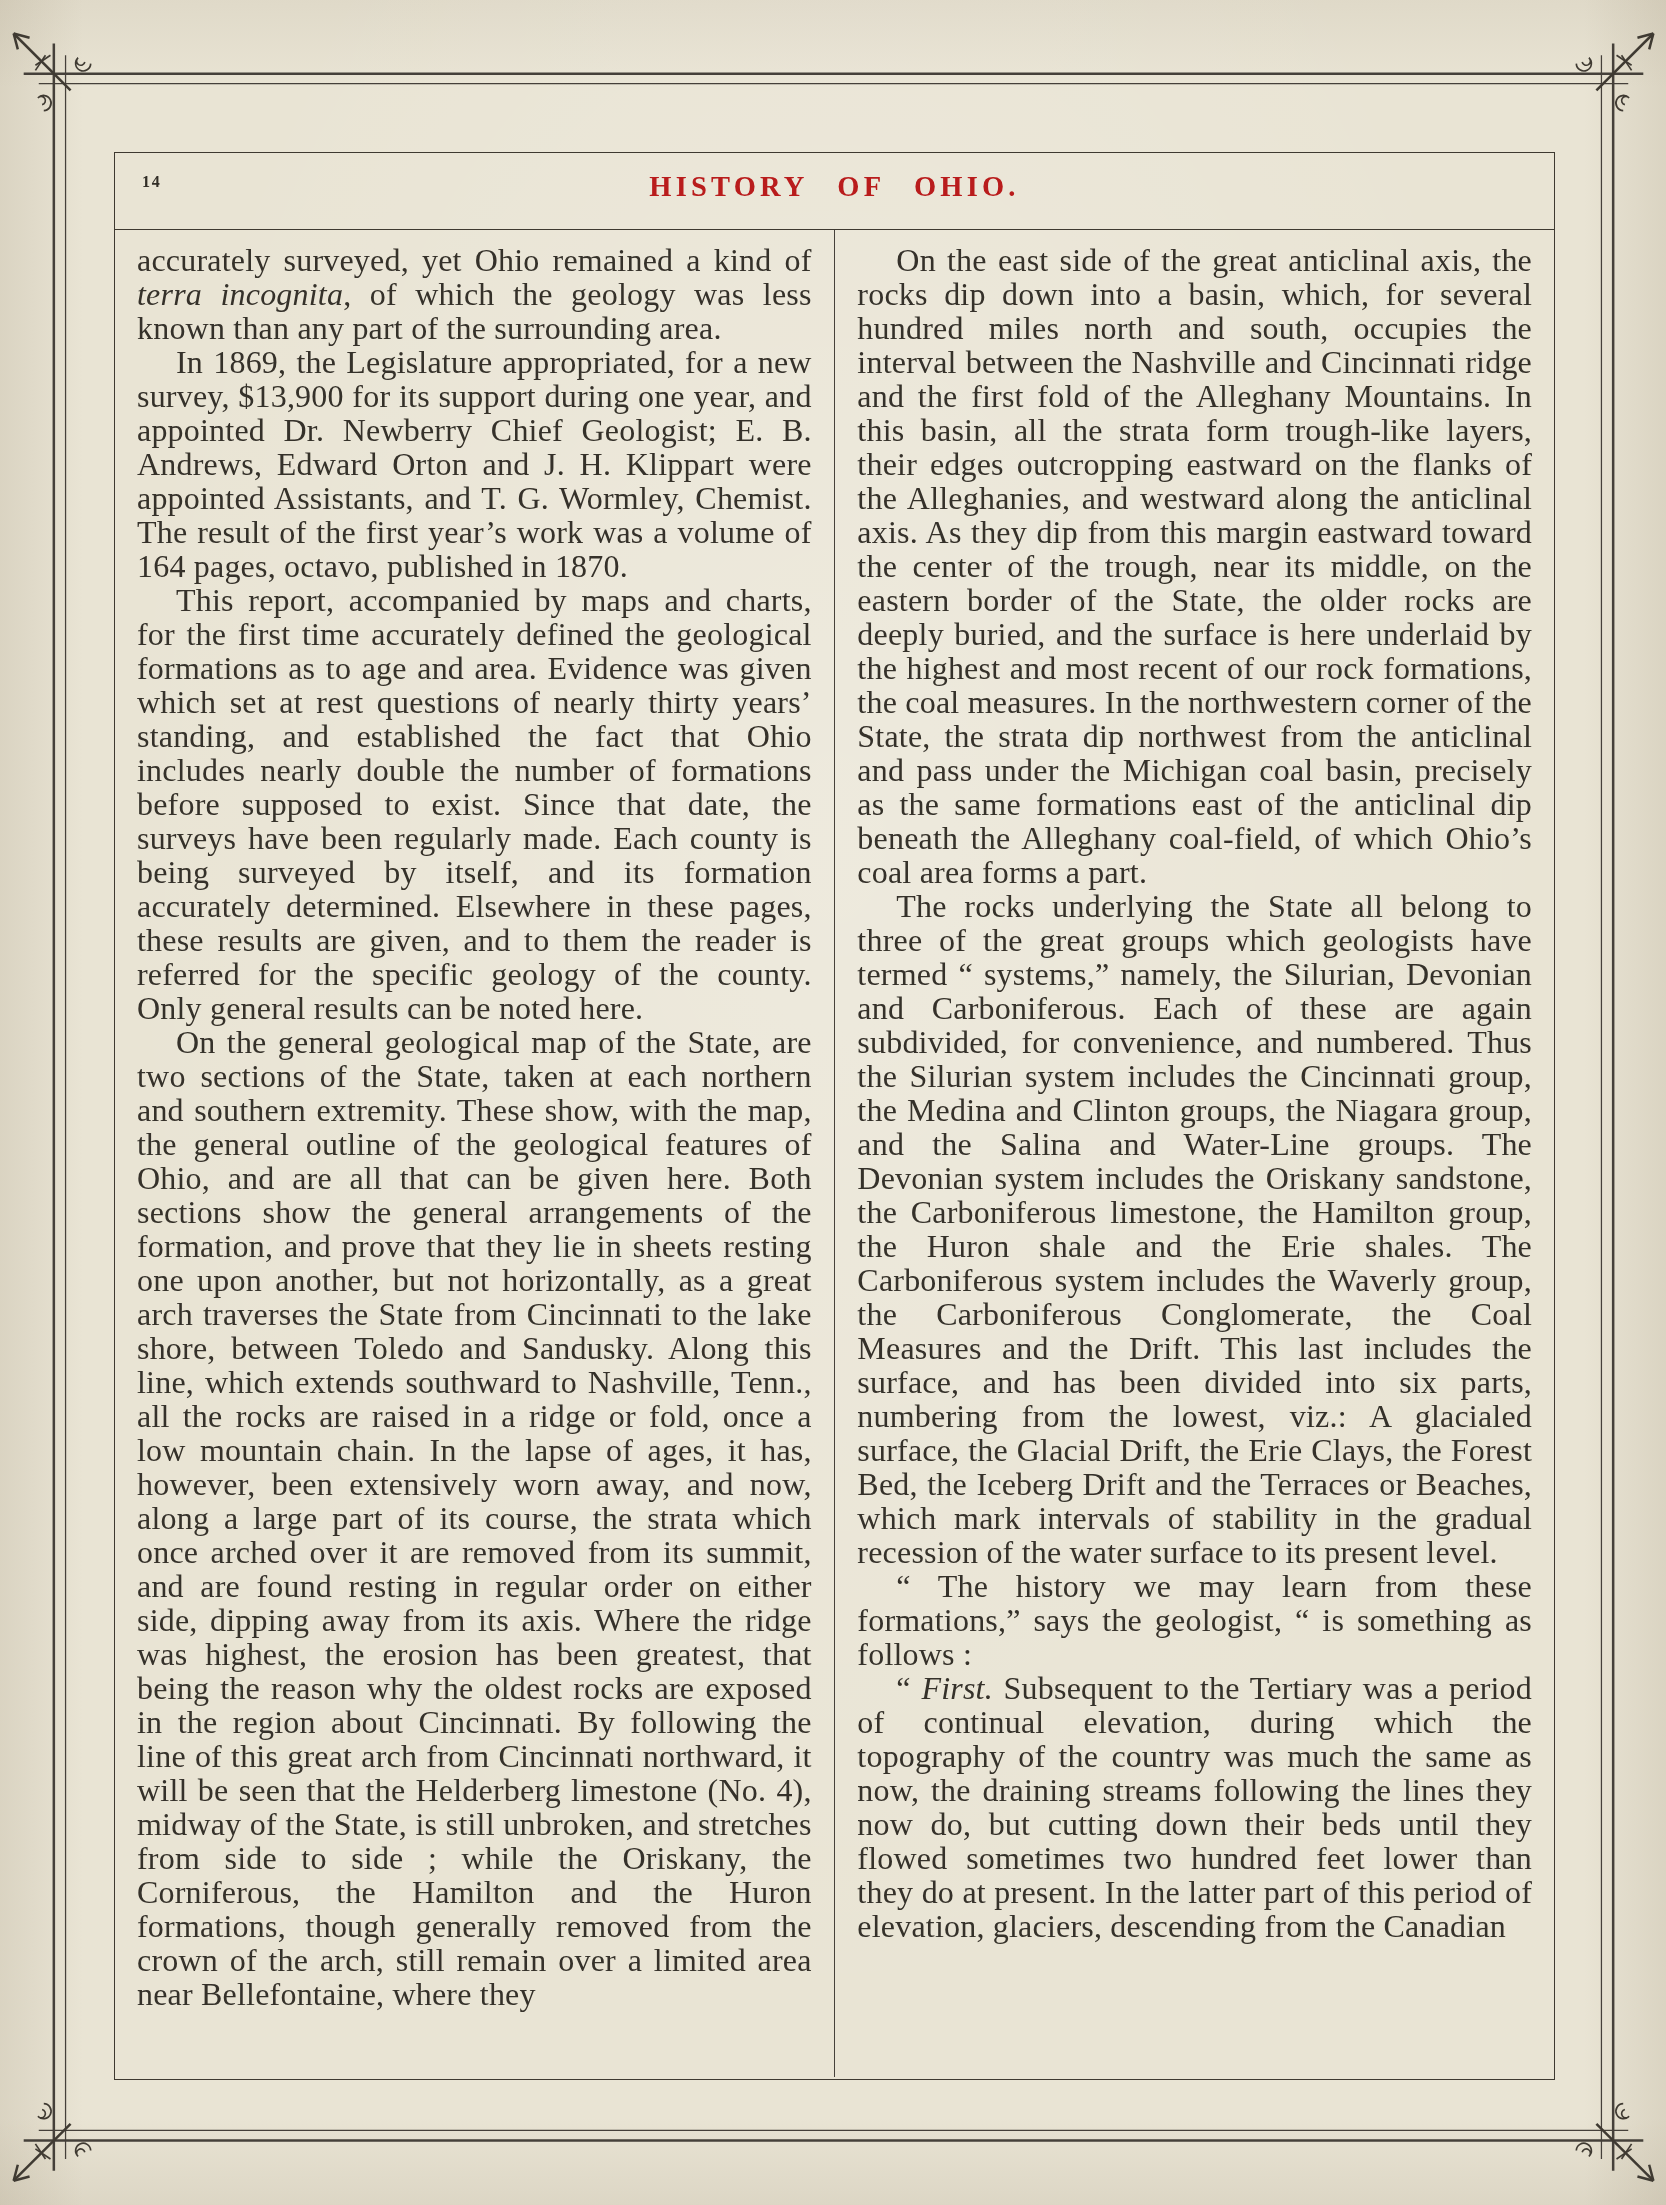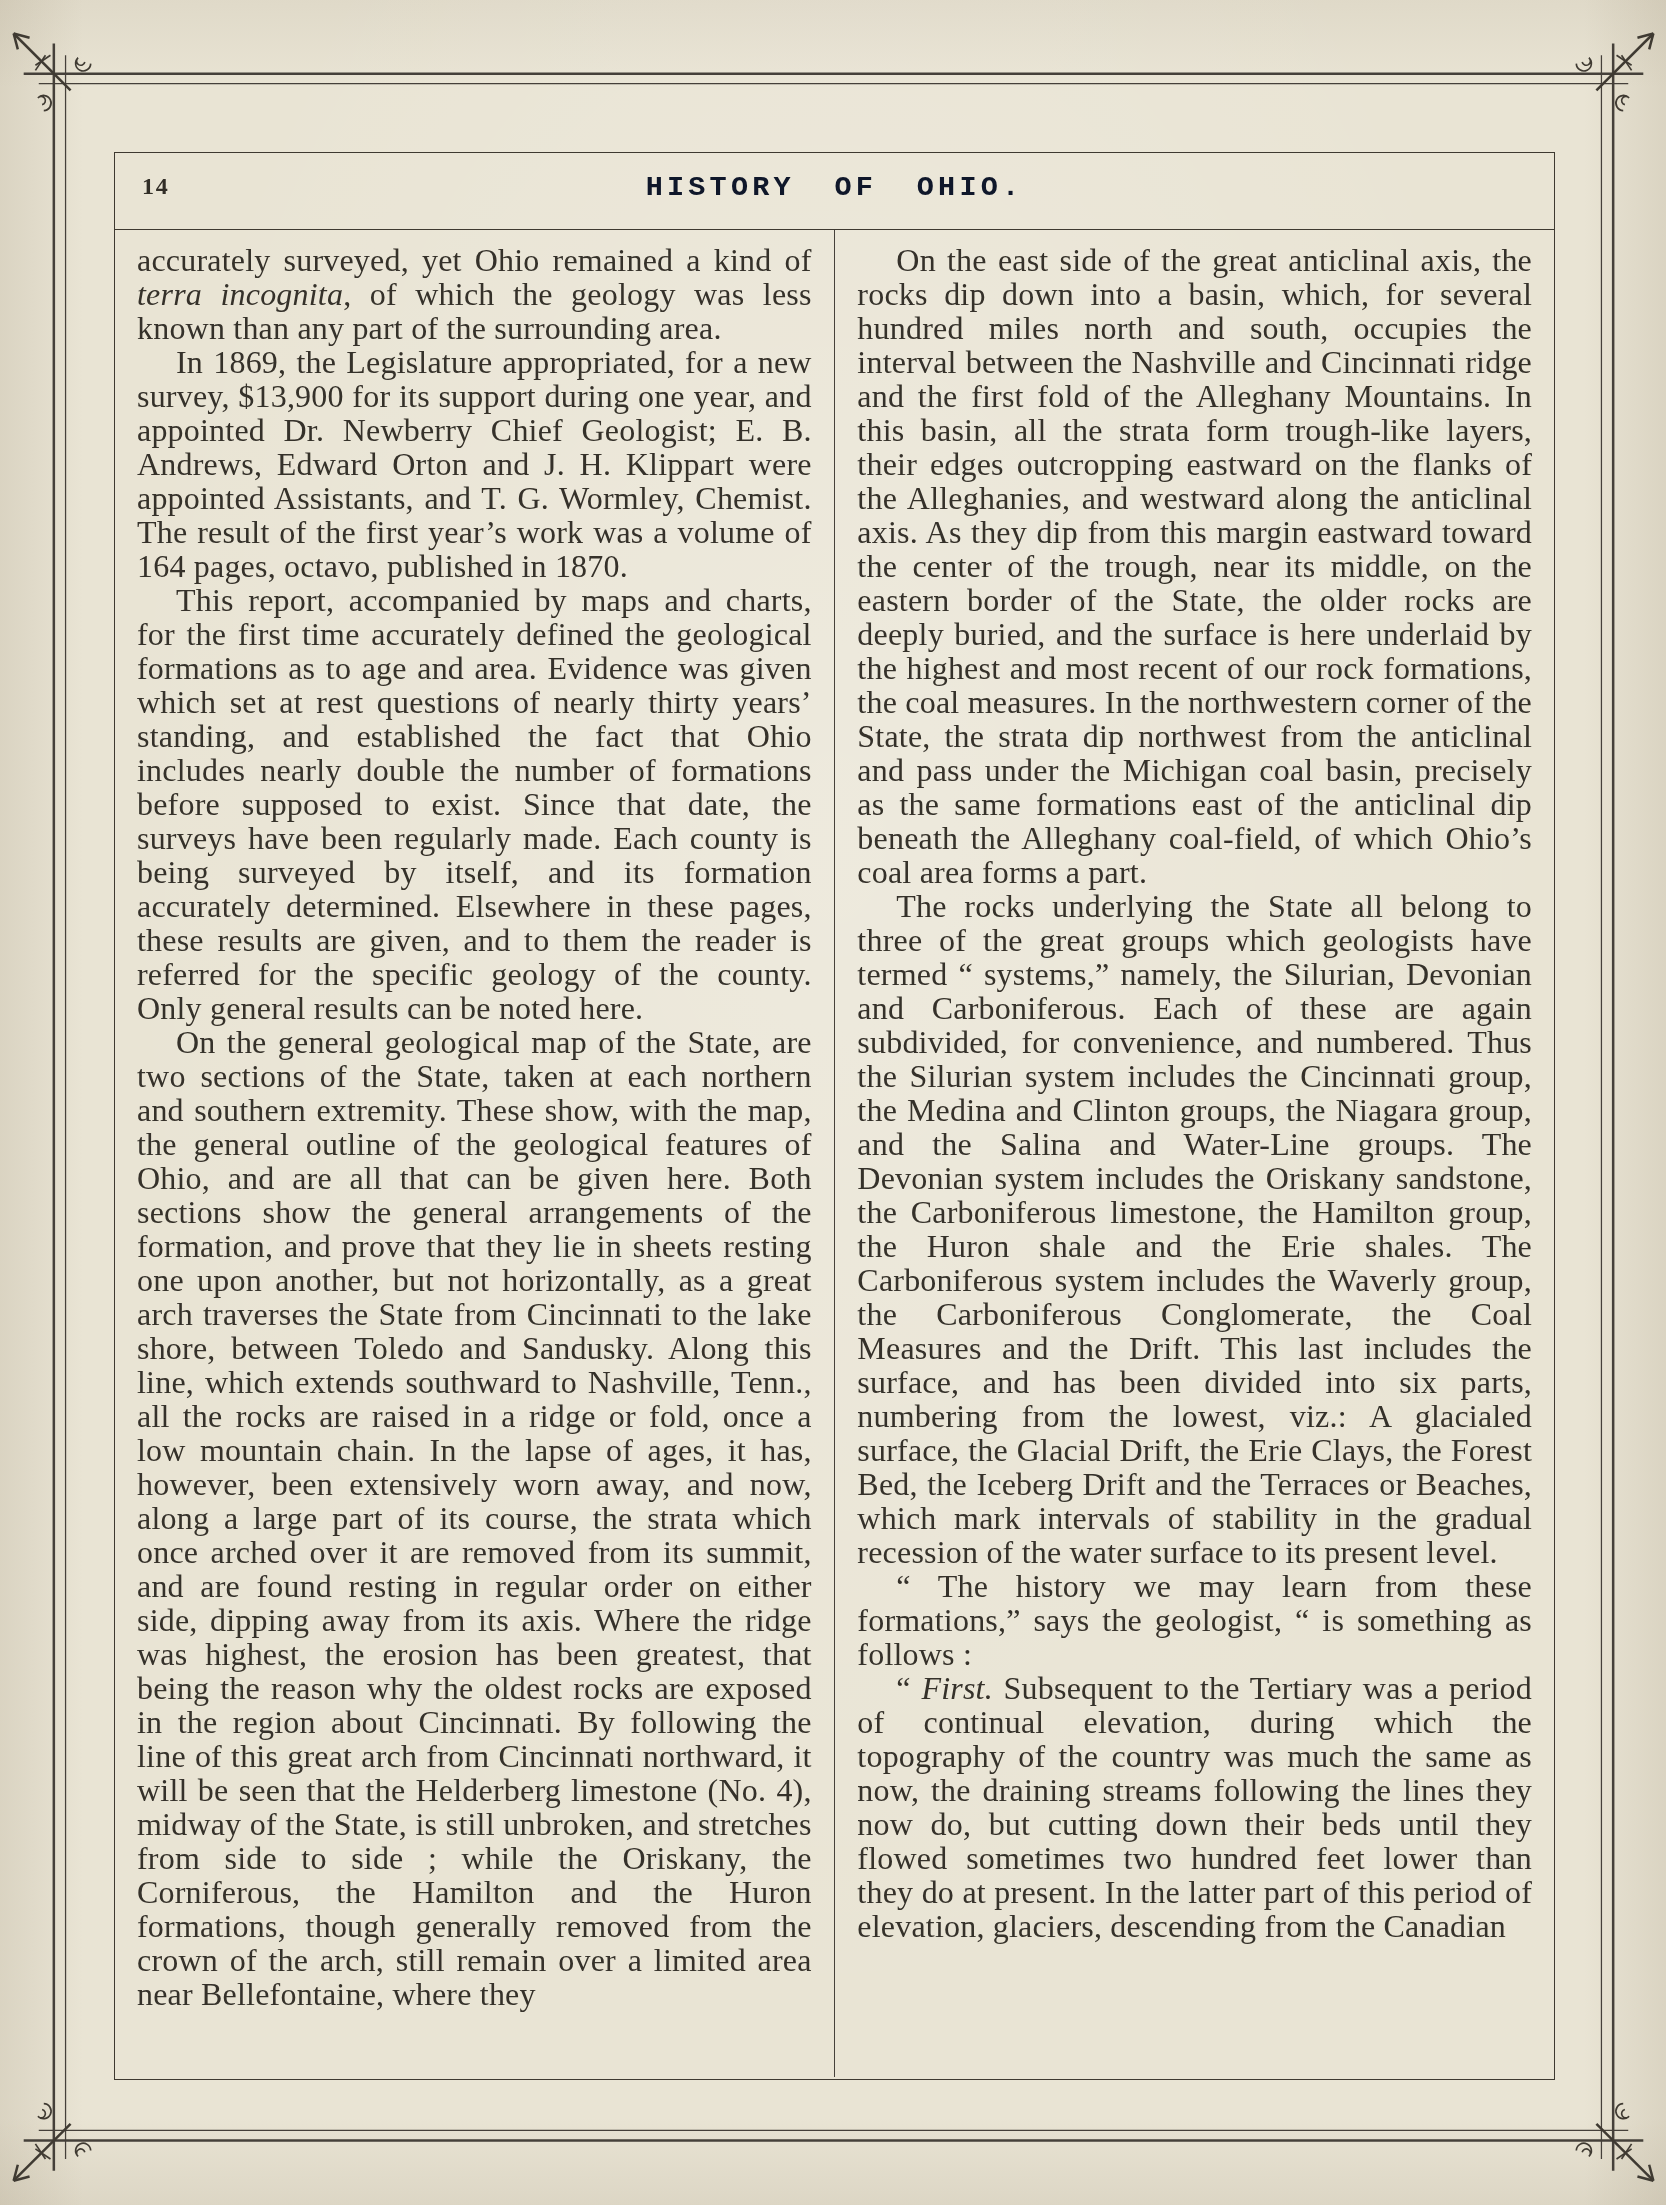--- a/index.html
+++ b/index.html
@@ -23,27 +23,26 @@
     position:absolute; left:114px; top:152px; width:1441px; height:1928px;
     border:1.7px solid #3e3930;
     background:transparent;
   }
   .page-header {
     position:relative; height:77px;
     border-bottom:1.7px solid #3e3930;
   }
   .page-number {
     position:absolute; left:27px; top:20px;
-    font-size:24px; font-weight:bold; letter-spacing:1.7px; color:#322e27;
+    font-size:16px; font-weight:bold; letter-spacing:1.7px; color:#322e27;
   }
   .header-title {
     position:absolute; left:0; right:0; top:18.4px; text-align:center;
     font-size:28.5px; font-weight:bold; letter-spacing:4.2px; word-spacing:18.4px;
-    color:#0f172a;
-    font-family:Liberation Mono, monospace;
+    color:#b91c1c;
   }
   .columns {
     display:flex;
     height:calc(100% - 79px);
     overflow:hidden;
   }
   .column {
     flex:1 1 0;
     padding:13.4px 22px 0 22px;
     text-align:justify;

